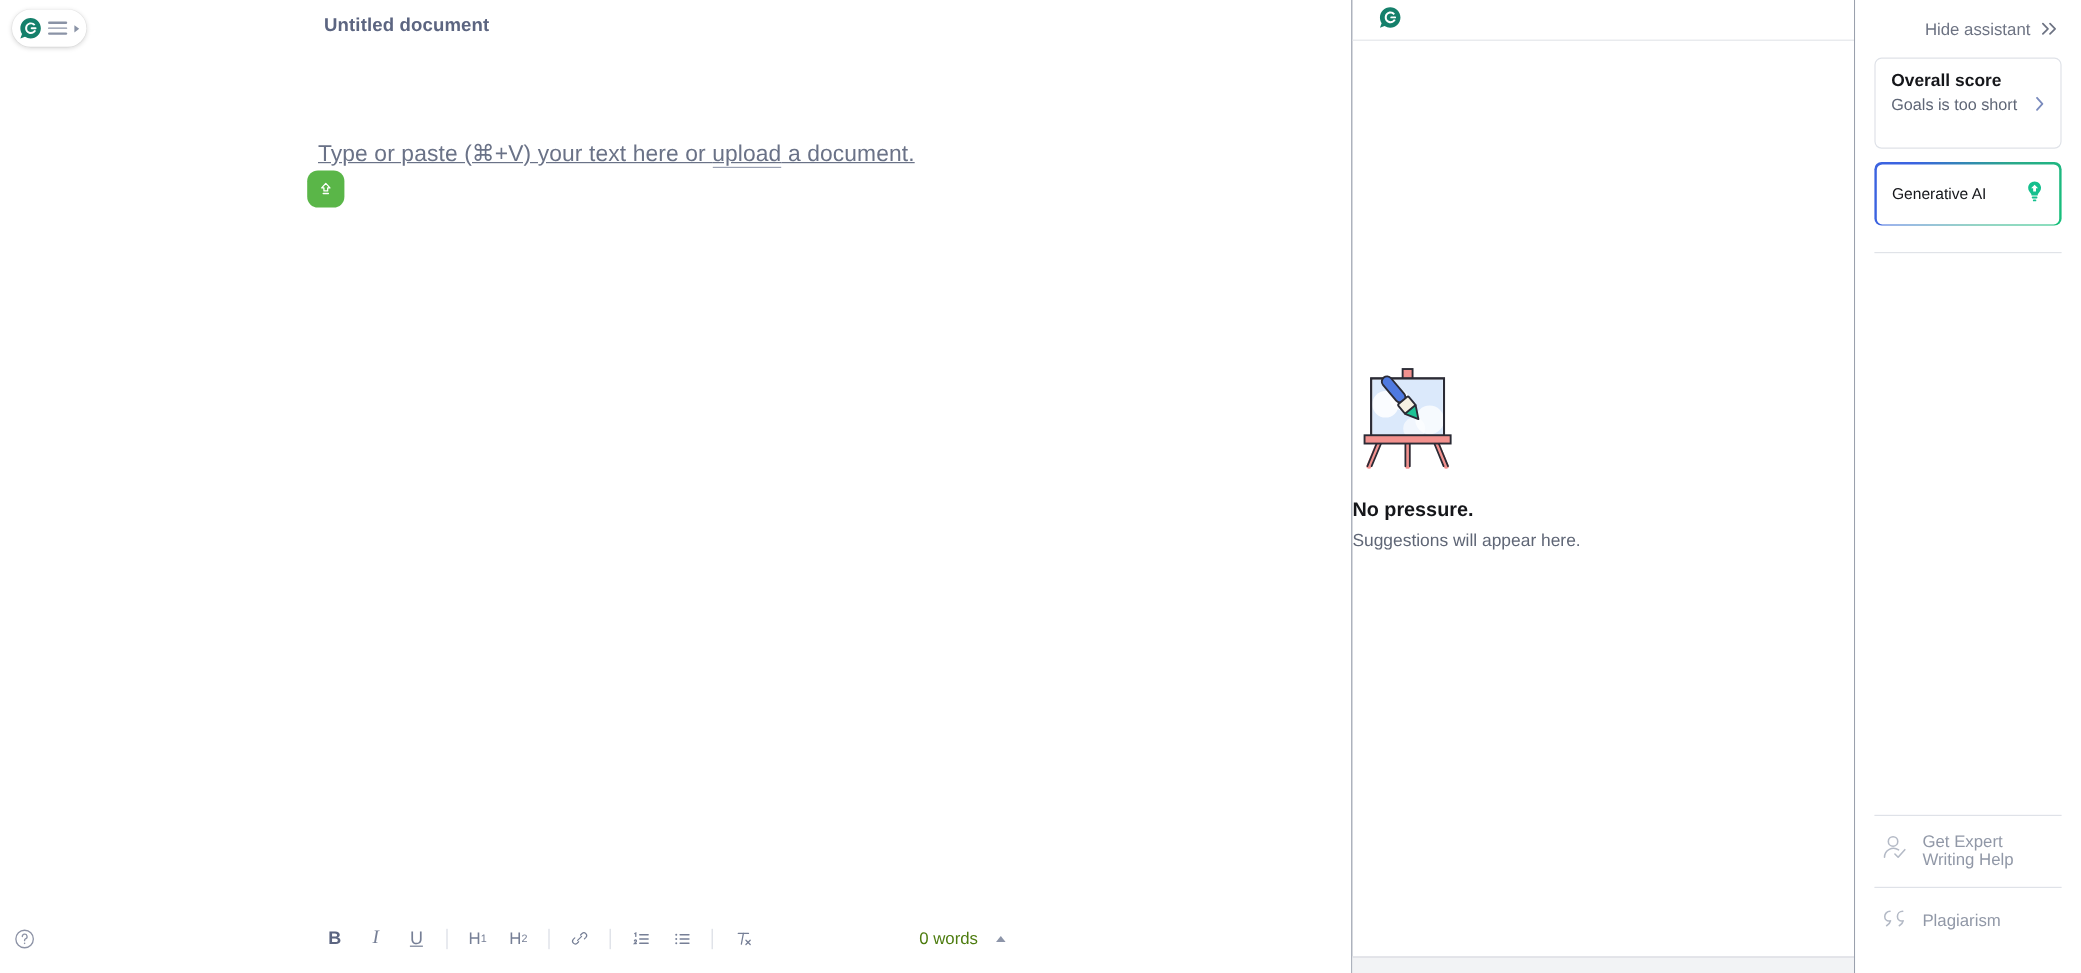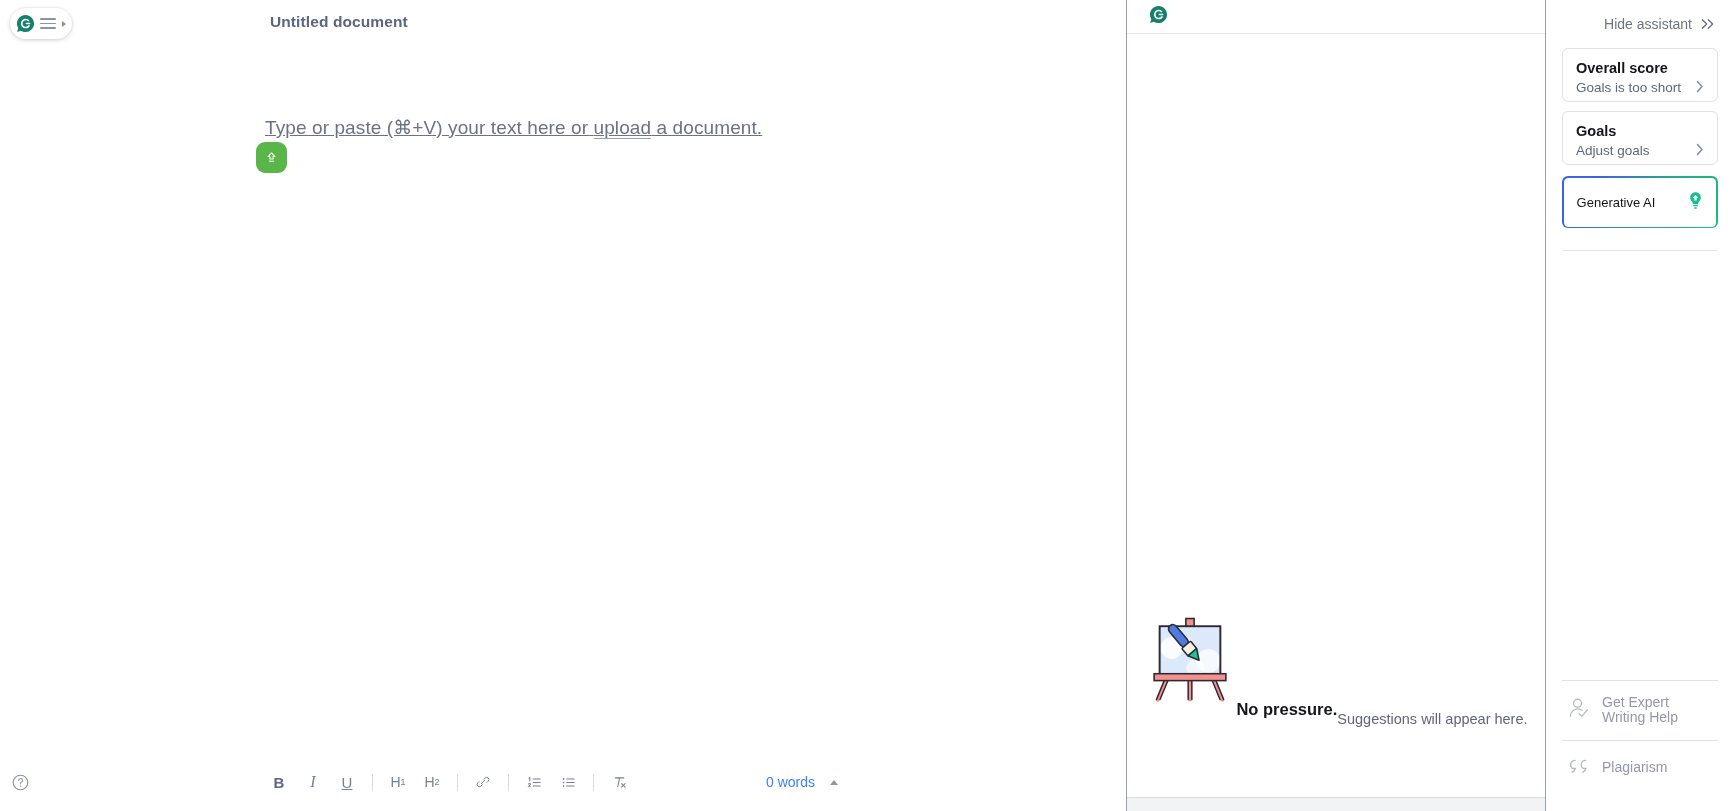--- a/index.html
+++ b/index.html
@@ -128,21 +128,21 @@
   .fmt-btn.hx { font-size: 14px; }
   .fmt-btn.hx sub { font-size: 9px; }
   .fmt-sep {
     width: 1px; height: 17px; background: #d9dce4; margin: 0 8px;
   }
   .words-count {
     position: absolute;
     left: 766px; top: 50%;
     transform: translateY(-50%);
     font-size: 14px;
-    color: #3b82f6;
+    color: #4d7c0f;
     display: flex; align-items: center; gap: 15px;
     cursor: pointer;
   }
   .caret-up {
     width: 0; height: 0;
     border-left: 4.5px solid transparent;
     border-right: 4.5px solid transparent;
     border-bottom: 5px solid #8d95a9;
   }
 
@@ -158,22 +158,22 @@
   }
   .suggest-head {
     height: 34px;
     border-bottom: 1px solid #e4e6ea;
     display: flex; align-items: center;
     padding-left: 22px;
   }
   .suggest-body {
     position: absolute;
     left: 0; right: 0; top: 34px; bottom: 14px;
-    display: flex; flex-direction: row;
-    align-items: flex-end; justify-content: center;
+    display: flex; flex-direction: column;
+    align-items: flex-start; justify-content: center;
     padding-bottom: 70px;
   }
   .easel { width: 92px; height: 92px; display: block; margin-bottom: 22px;}
   .empty-title {
     font-size: 16.5px;
     font-weight: bold;
     color: #15161a;
     margin-bottom: 8px;
   }
   .empty-sub {
@@ -204,21 +204,21 @@
     font-size: 14px;
     color: #6d7383;
     cursor: pointer;
     padding-right: 2px;
   }
   .chev2 { display: flex; color: #6d7383; }
 
   .card {
     border: 1px solid #dfe2e8;
     border-radius: 6px;
-    padding: 11px 13px 6px 13px;
+    padding: 11px 13px 28px 13px;
     margin-bottom: 9px;
     background: #ffffff;
     cursor: pointer;
   }
   .card-title {
     font-size: 14.5px;
     font-weight: bold;
     color: #15161a;
     margin-bottom: 4px;
   }
@@ -450,31 +450,20 @@
       <div class="card-row">
         <span class="card-sub">Goals is too short</span>
         <span class="chev-small">
           <svg width="8" height="13" viewBox="0 0 8 13" fill="none" stroke="#7a8bbd" stroke-width="1.5" stroke-linecap="round" stroke-linejoin="round">
               <path d="M1.5 1.5 L6 6.5 L1.5 11.5"></path>
             </svg>
         </span>
       </div>
     </div>
 
-    <div class="card">
-      <div class="card-title">Goals</div>
-      <div class="card-row">
-        <span class="card-sub">Adjust goals</span>
-        <span class="chev-small">
-          <svg width="8" height="13" viewBox="0 0 8 13" fill="none" stroke="#7a8bbd" stroke-width="1.5" stroke-linecap="round" stroke-linejoin="round">
-              <path d="M1.5 1.5 L6 6.5 L1.5 11.5"></path>
-            </svg>
-        </span>
-      </div>
-    </div>
 
     <div class="genai-card">
       <div class="genai-inner">
         <span class="genai-label">Generative AI</span>
         <span>
           <svg width="17" height="19" viewBox="0 0 20 22">
             <path d="M10 1.2c-3.5 0-6.3 2.8-6.3 6.3 0 2.3 1.2 4.0 2.4 5.2.55.55.8 1.1.8 1.8v.6h6.2v-.6c0-.7.25-1.25.8-1.8 1.2-1.2 2.4-2.9 2.4-5.2 0-3.5-2.8-6.3-6.3-6.3z" fill="#15c08e"></path>
             <rect x="7.2" y="16.1" width="5.6" height="1.8" rx="0.9" fill="#15c08e"></rect>
             <rect x="8.3" y="19" width="3.4" height="1.7" rx="0.85" fill="#15c08e"></rect>
             <path d="M10 4.4 L6.6 8.0 L8.6 8.0 L8.6 11.0 L11.4 11.0 L11.4 8.0 L13.4 8.0 Z" fill="#ffffff"></path>

